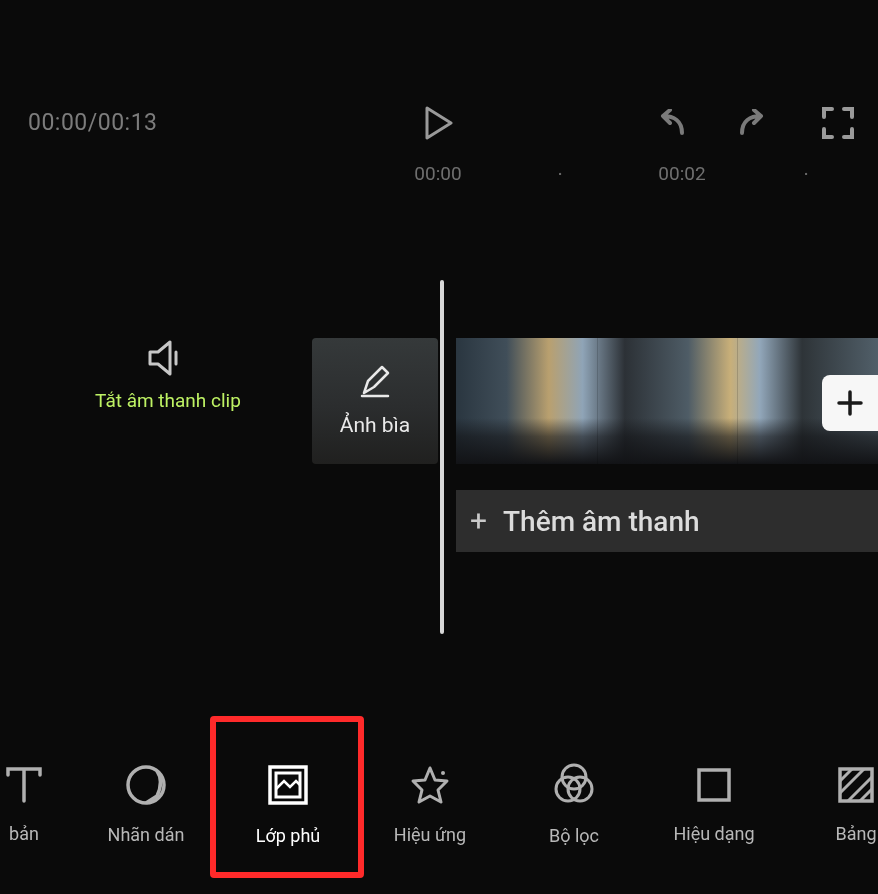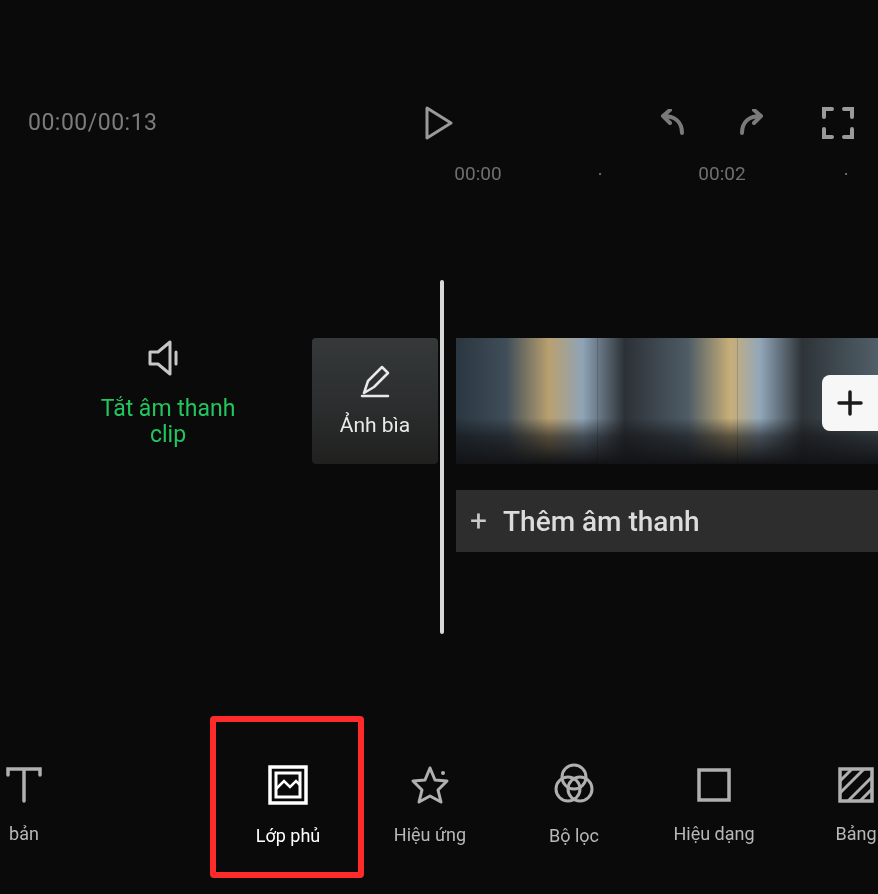--- a/index.html
+++ b/index.html
@@ -48,21 +48,21 @@
 
   
   .ruler {
     position: absolute;
     top: 162px;
     left: 0; right: 0;
     height: 26px;
     font-size: 19px;
     color: #6f6f6f;
   }
-  .ruler span { position: absolute; transform: translateX(-50%); margin-left: 40px; }
+  .ruler span { position: absolute; transform: translateX(-50%); }
   .ruler .dot { font-size: 20px; }
 
   
   .playhead {
     position: absolute;
     left: 440px;
     top: 280px;
     width: 4px;
     height: 354px;
     background: #d8d8d8;
@@ -76,24 +76,24 @@
     left: 88px;
     display: flex;
     align-items: flex-start;
     gap: 20px;
   }
   .mute-clip {
     width: 160px;
     text-align: center;
   }
   .mute-clip .lbl {
-    font-size: 23px;
-    color: #22c55e;
+    font-size: 19px;
+    color: #bef264;
     line-height: 26px;
-    margin-top: 18px;
+    margin-top: 10px;
   }
   .mute-icon-wrap { display:flex;justify-content:center; }
 
   .cover-clip {
     width: 126px;
     height: 126px;
     background: linear-gradient(180deg,#35393a 0%,#2b2d2e 55%,#20201f 100%);
     border-radius: 4px;
     display:flex;flex-direction:column;align-items:center;justify-content:center;
     gap: 14px;
@@ -262,20 +262,27 @@
 
 <div class="toolbar">
 
   <div class="tool" style="left:-50px">
     <svg width="40" height="40" viewBox="0 0 40 40">
       <path d="M4 10 V4 H36 V10 M20 4 V36" fill="none" stroke="#b0b0b0" stroke-width="3.5" stroke-linecap="round"></path>
     </svg>
     <div class="tl-label">bản</div>
   </div>
 
+  <div class="tool" style="left:72px">
+    <svg width="42" height="42" viewBox="0 0 42 42">
+      <circle cx="21" cy="21" r="18" fill="none" stroke="#b0b0b0" stroke-width="3.5"></circle>
+      <path d="M32 7 Q39 17 32 32 L21 39" fill="none" stroke="#b0b0b0" stroke-width="3.5"></path>
+    </svg>
+    <div class="tl-label">Nhãn dán</div>
+  </div>
 
   <div class="tool active" style="left:214px">
     <svg width="44" height="44" viewBox="0 0 44 44">
       <rect x="4" y="4" width="36" height="36" fill="none" stroke="#ffffff" stroke-width="3.5"></rect>
       <rect x="10" y="10" width="24" height="24" fill="none" stroke="#ffffff" stroke-width="3"></rect>
       <path d="M10 26 L18 18 L24 24 L30 18 L34 22" fill="none" stroke="#ffffff" stroke-width="2.5"></path>
     </svg>
     <div class="tl-label">Lớp phủ</div>
   </div>
 

